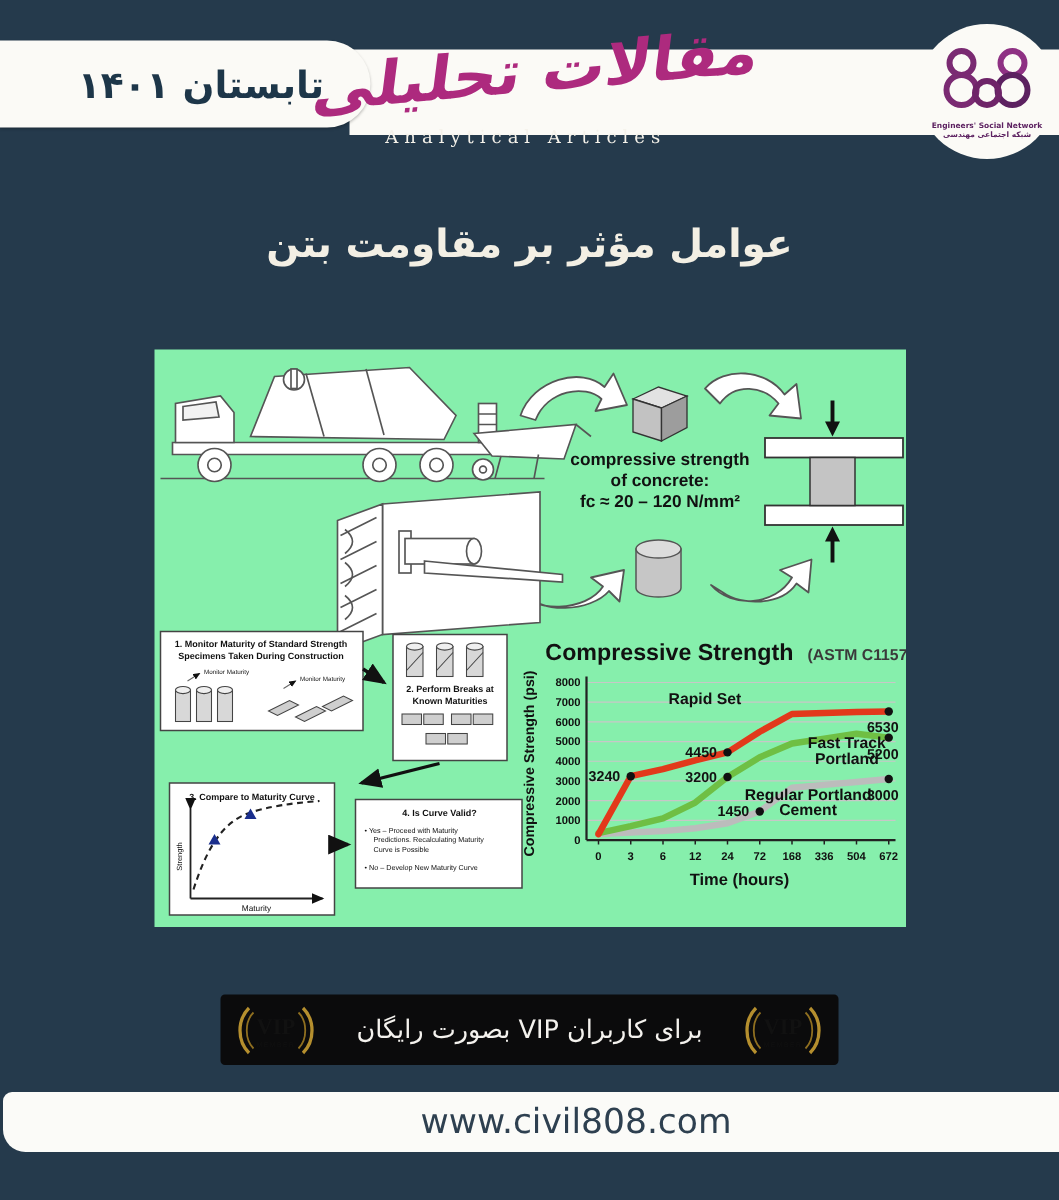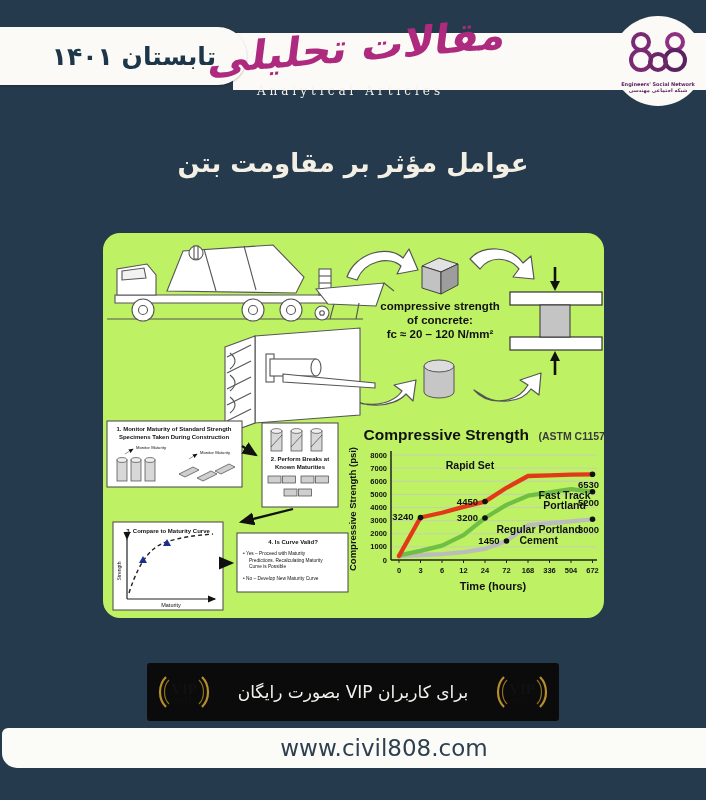--- a/index.html
+++ b/index.html
@@ -20,24 +20,24 @@
             font-family:"DejaVu Serif","Liberation Serif",serif;
             font-size:12px;letter-spacing:4px;z-index:4;white-space:nowrap;}
   .brand-ellipse{left:612px;top:16px;width:92px;height:90px;background:#fbfaf6;
                  border-radius:50%;z-index:2;display:flex;flex-direction:column;
                  align-items:center;justify-content:center;}
   .brand-caption{font-size:5px;color:#5c2160;text-align:center;line-height:1.3;font-weight:bold;}
   
   .main-title{left:0;top:148px;width:706px;text-align:center;color:#f3efe4;
               font-size:26px;font-weight:bold;direction:rtl;z-index:2;}
   
-  .figure{left:103px;top:233px;width:501px;height:385px;background:#bef264;border-radius:17px;}
+  .figure{left:103px;top:233px;width:501px;height:385px;background:#86efac;}
   svg text{font-family:"Liberation Sans","DejaVu Sans",sans-serif;fill:#111;}
   
-  .vip{left:147px;top:663px;width:412px;height:58px;background:#0b0b0c;border-radius:3px;
+  .vip{left:147px;top:663px;width:412px;height:47px;background:#0b0b0c;border-radius:3px;
        display:flex;align-items:center;justify-content:space-between;padding:18px 8px;
        box-sizing:border-box;z-index:2;}
   .vip-msg{color:#f4f2ee;font-size:17px;direction:rtl;flex:1;text-align:center;white-space:nowrap;}
   
   .footer{left:2px;top:728px;width:702px;height:40px;background:#fbfbf8;
           border-radius:6px 6px 15px 15px;display:flex;align-items:center;justify-content:center;padding-left:31px;}
   .footer span{color:#2e4050;font-size:23px;}
 </style>
 </head>
 <body>

